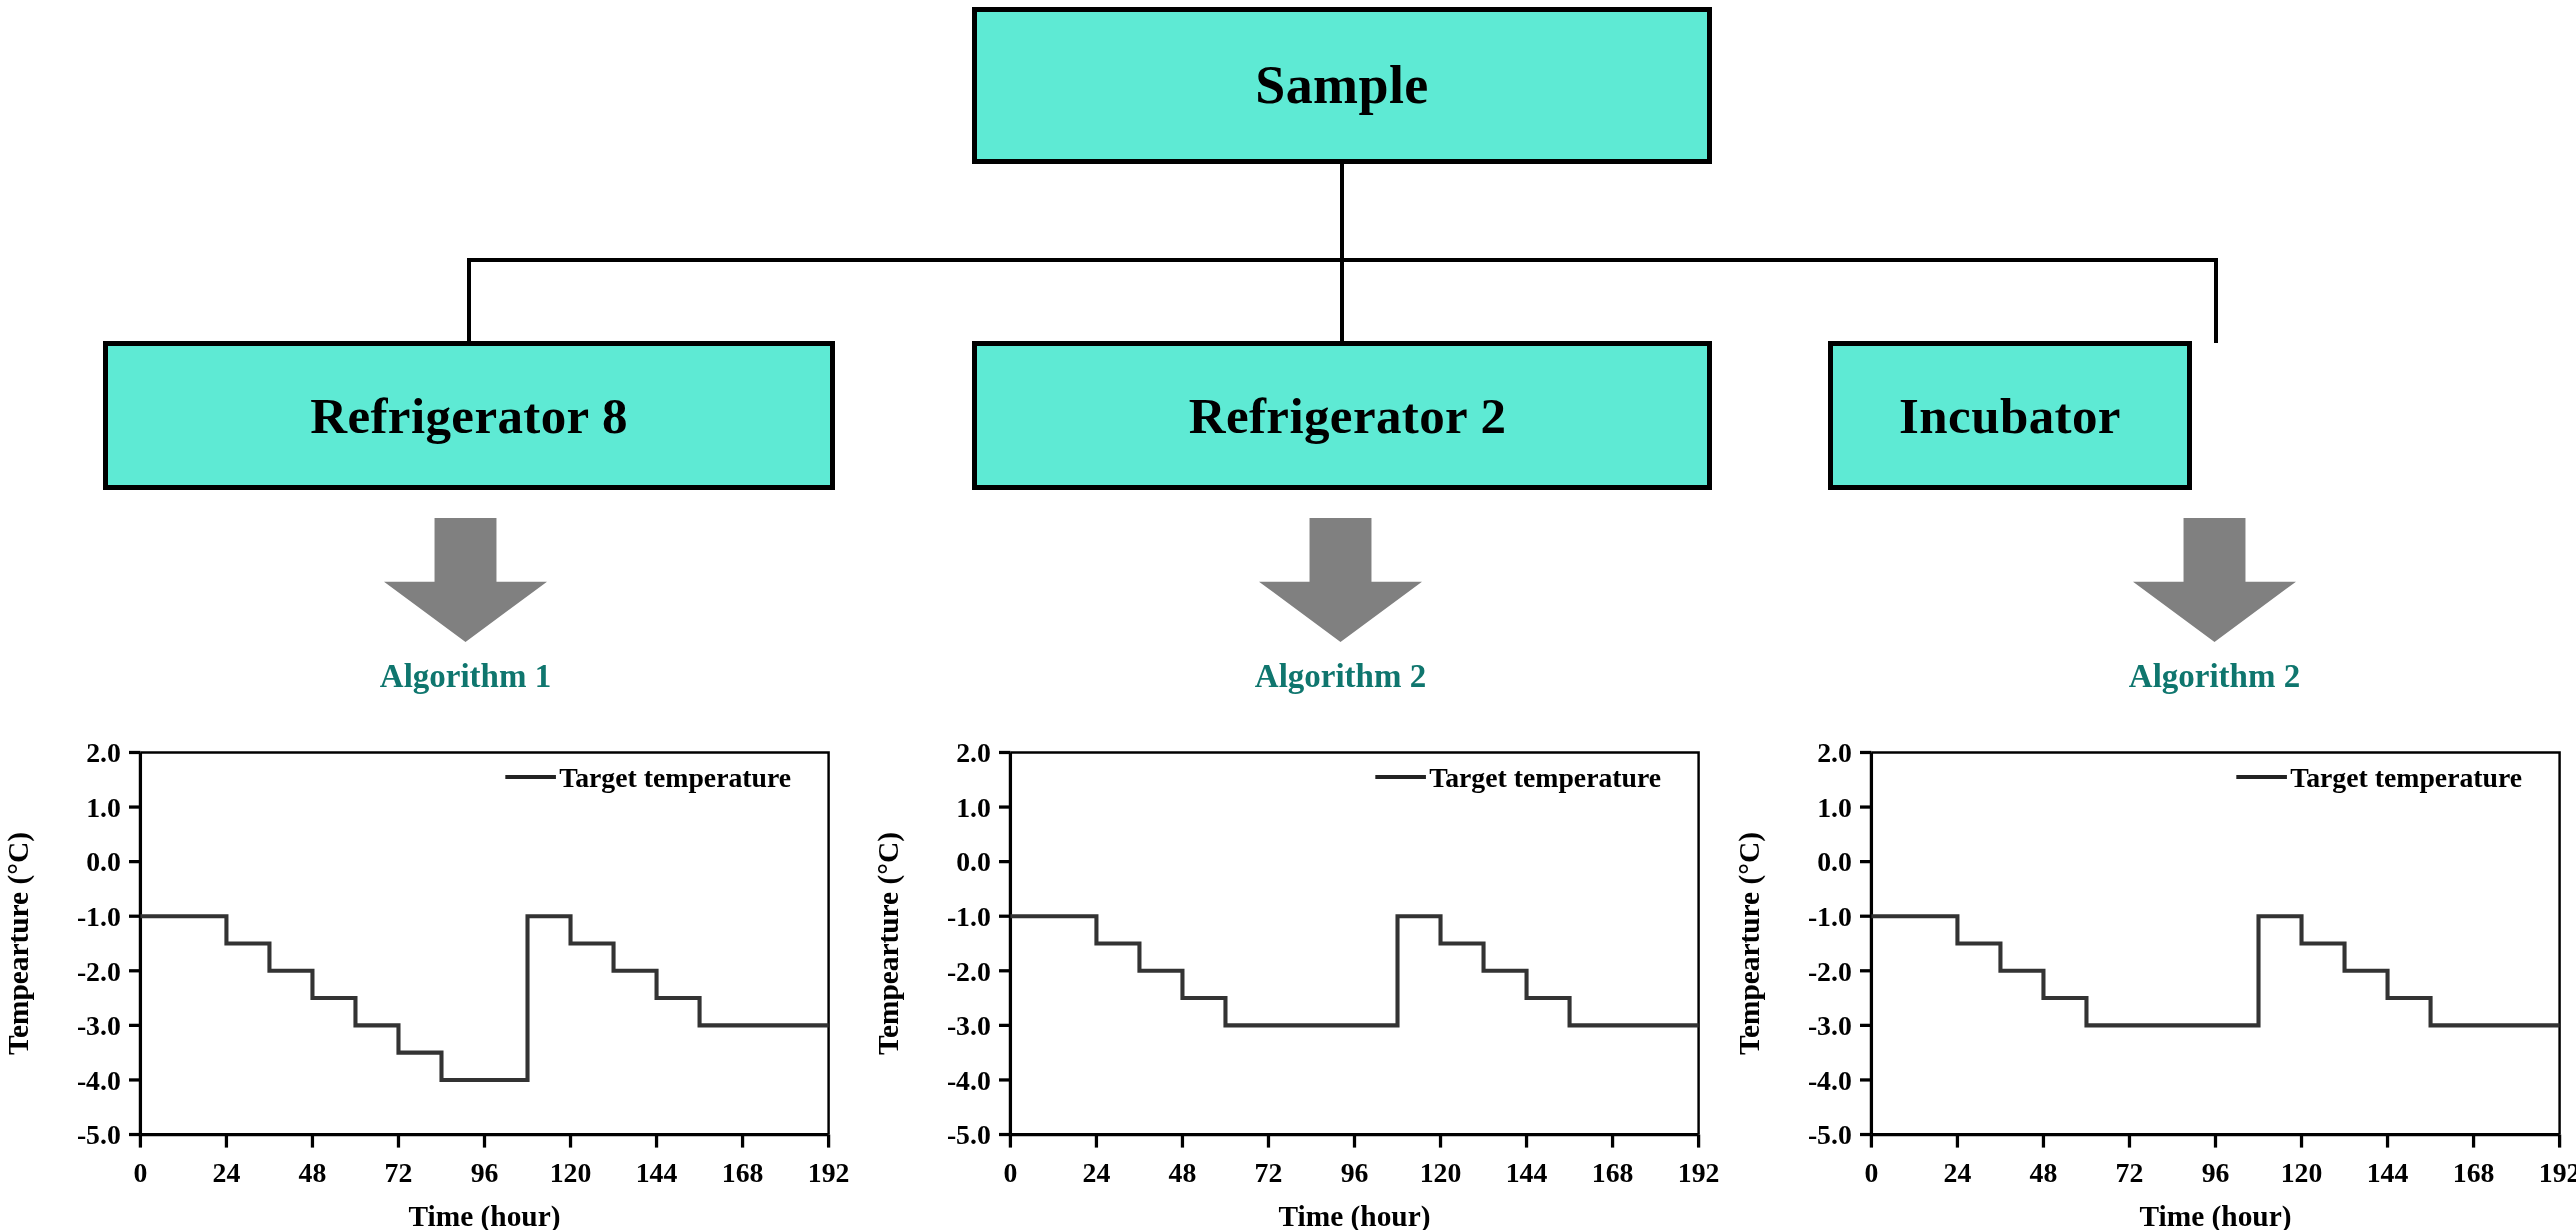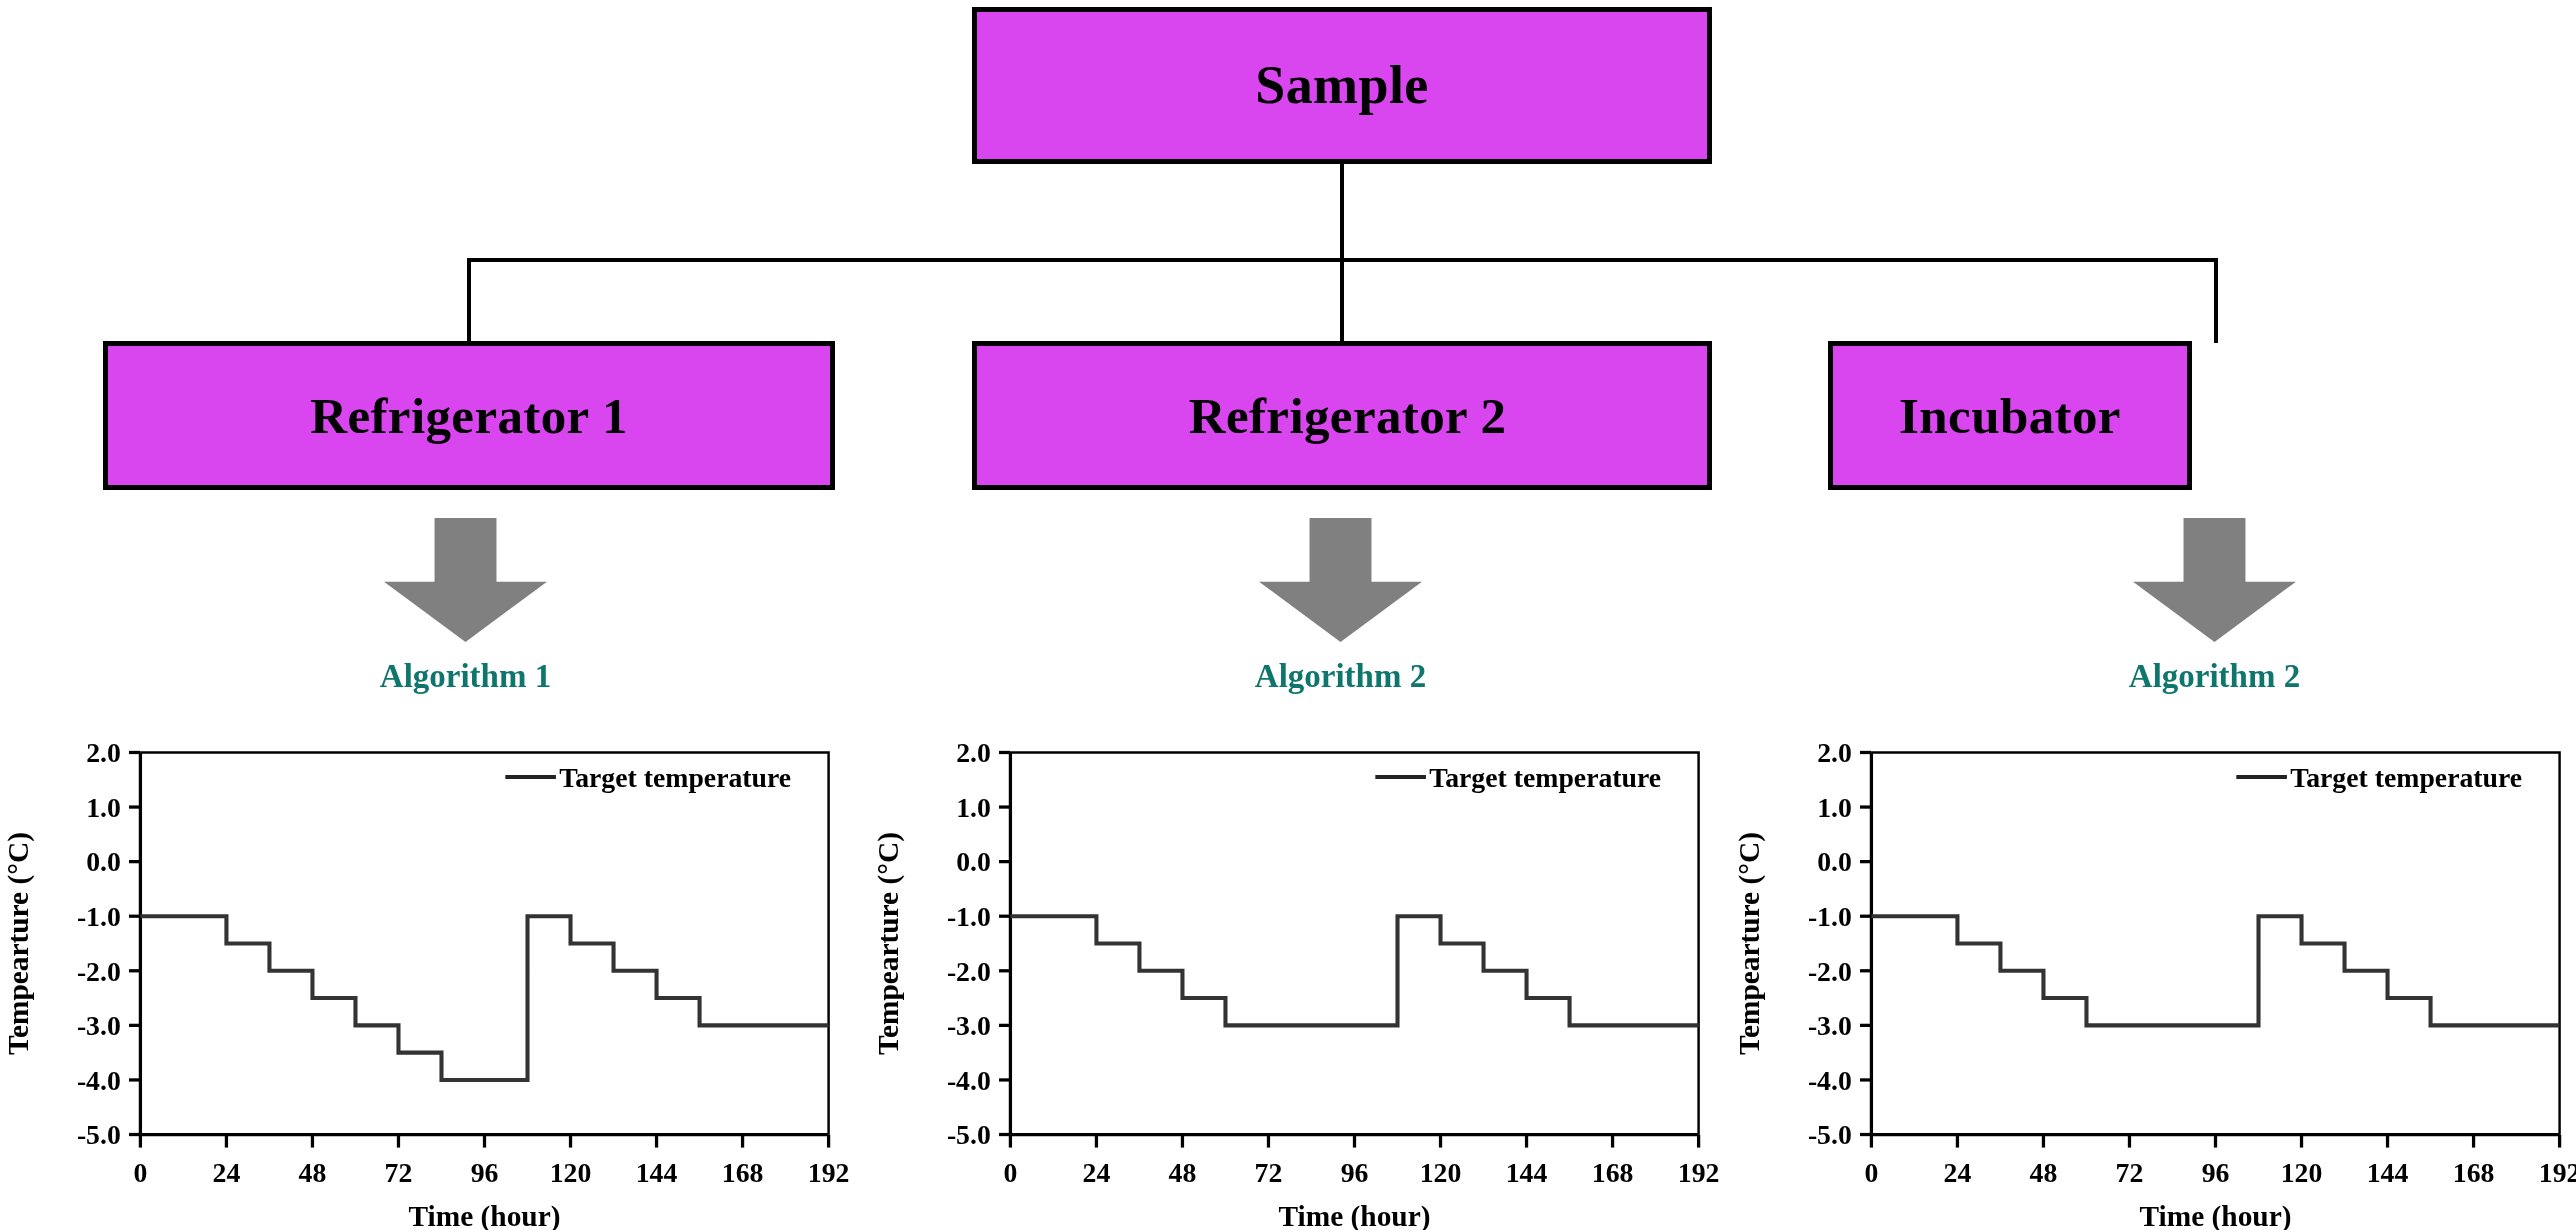--- a/index.html
+++ b/index.html
@@ -12,21 +12,21 @@
     height: 1230px;
     position: relative;
     font-family: "Liberation Serif", "DejaVu Serif", serif;
     overflow: hidden;
   }
 
   
   .fc-box {
     position: absolute;
     box-sizing: border-box;
-    background: #d946ef;
+    background: #5eead4;
     border: 5.7px solid #000000;
     display: flex;
     align-items: center;
     justify-content: center;
   }
   .fc-box-label {
     font-weight: bold;
     color: #000000;
     white-space: nowrap;
     letter-spacing: 0.4px;
@@ -134,21 +134,21 @@
   <span class="fc-box-label">Sample</span>
 </div>
 
 <div class="connector-v" id="connector-trunk"></div>
 <div class="connector-h" id="connector-bar"></div>
 <div class="connector-v" id="connector-left"></div>
 <div class="connector-v" id="connector-mid"></div>
 <div class="connector-v" id="connector-right"></div>
 
 <div class="fc-box" id="box-refrigerator1">
-  <span class="fc-box-label">Refrigerator 1</span>
+  <span class="fc-box-label">Refrigerator 8</span>
 </div>
 <div class="fc-box" id="box-refrigerator2">
   <span class="fc-box-label">Refrigerator 2</span>
 </div>
 <div class="fc-box" id="box-incubator">
   <span class="fc-box-label">Incubator</span>
 </div>
 
 <div class="arrow" id="arrow-1">
   <svg viewBox="0 0 200 152" width="163" height="124">

